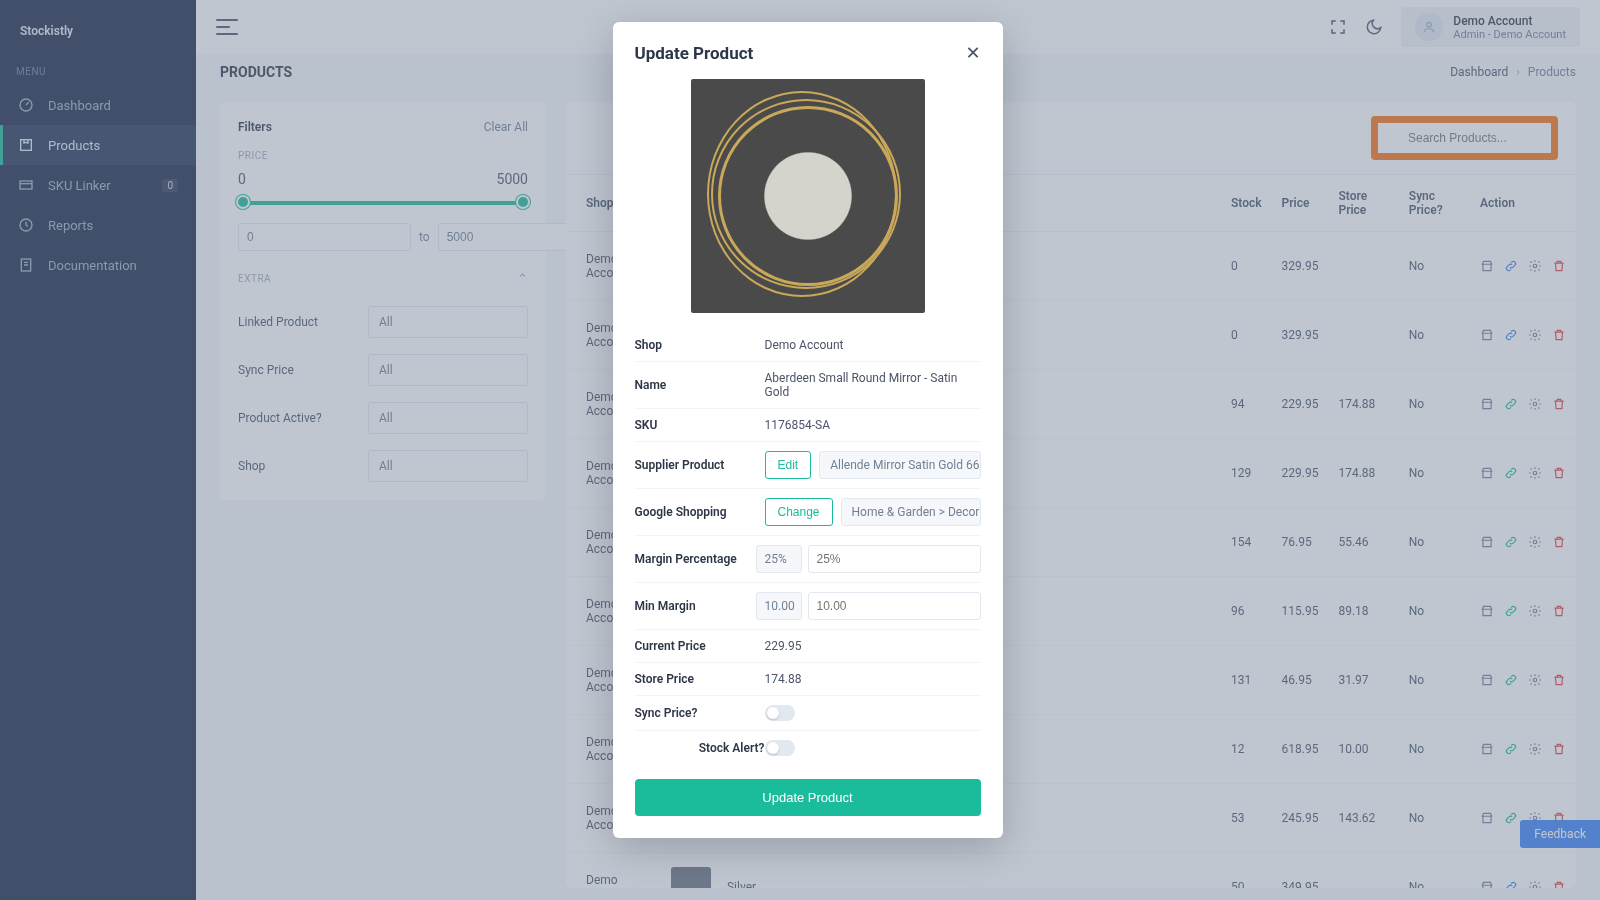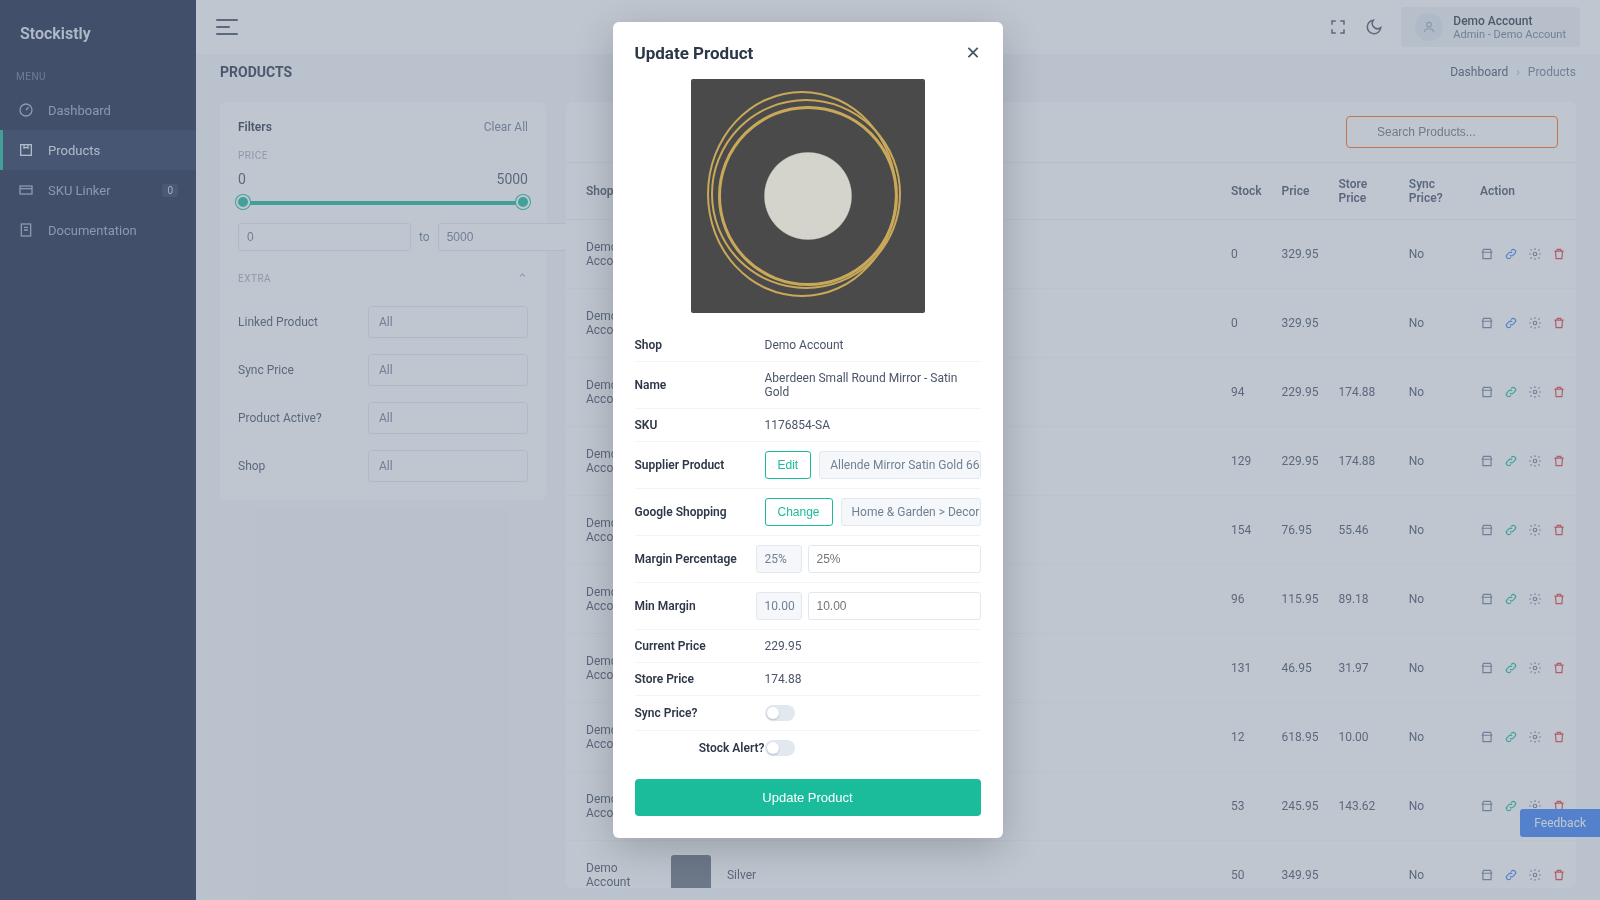--- a/index.html
+++ b/index.html
@@ -1,19 +1,19 @@
 <!DOCTYPE html>
 <html><head>
 <meta charset="utf-8">
 <style>
 * { box-sizing: border-box; margin: 0; padding: 0; }
 body { font-family: -apple-system, BlinkMacSystemFont, "Segoe UI", Roboto, sans-serif; font-size: 13px; color: #4a5568; background: #f5f7fa; width: 1600px; height: 900px; overflow: hidden; position: relative; }
 
 .sidebar { position: absolute; left: 0; top: 0; width: 196px; height: 900px; background: #1a2747; color: #a0aec0; }
-.logo { font-size: 16px; font-weight: 600; color: #e2e8f0; padding: 24px 20px 18px; }
+.logo { font-size: 12px; font-weight: 600; color: #e2e8f0; padding: 24px 20px 18px; }
 .menu-label { font-size: 10px; color: #6b7a99; padding: 10px 16px 8px; letter-spacing: 0.5px; }
 .nav-item { display: flex; align-items: center; padding: 12px 18px; color: #a0aec0; cursor: pointer; font-size: 13px; }
 .nav-item.active { background: #243357; color: #e2e8f0; border-left: 3px solid #1abc9c; padding-left: 15px; }
 .nav-item .ico { width: 16px; height: 16px; margin-right: 14px; }
 .badge { margin-left: auto; background: #2d3a5a; color: #cbd5e0; font-size: 10px; padding: 1px 5px; border-radius: 3px; }
 
 .topbar { position: absolute; left: 196px; top: 0; right: 0; height: 54px; background: #fff; display: flex; align-items: center; padding: 0 20px; }
 .hamburger { width: 22px; height: 16px; display: flex; flex-direction: column; justify-content: space-between; cursor: pointer; }
 .hamburger span { height: 2px; background: #4a5568; border-radius: 1px; }
 .hamburger span:nth-child(2){ width: 65%; }
@@ -43,21 +43,21 @@
 .range-inputs input { flex: 1; border: 1px solid #e2e8f0; border-radius: 3px; padding: 6px 8px; font-size: 12px; color:#718096; }
 .range-to { font-size: 12px; color: #718096; }
 .extra-head { display: flex; align-items: center; margin-top: 20px; padding-bottom: 4px; }
 .chev-up { margin-left: auto; color: #a0aec0; }
 .filter-row { display: flex; align-items: center; margin-top: 16px; }
 .filter-row-label { font-size: 12px; color: #4a5568; flex: 0 0 130px; }
 .select-box { flex: 1; border: 1px solid #e2e8f0; border-radius: 3px; padding: 8px 10px; font-size: 12px; color: #718096; }
 
 .table-panel { flex: 1; background: #fff; border-radius: 6px; padding: 14px 0 0; overflow: hidden; position:relative; }
 .search-wrap { display: flex; justify-content: flex-end; padding: 0 18px 14px; }
-.search-box { width: 212px; border: 1px solid #f97316; border-radius: 4px; padding: 8px 10px 8px 30px; font-size: 12px; position: relative; }
+.search-box { width: 187px; border: 7px solid #f97316; border-radius: 4px; padding: 8px 10px 8px 30px; font-size: 12px; position: relative; }
 .search-ico { position: absolute; left: 10px; top: 9px; color: #a0aec0; }
 .search-cont { position: relative; }
 
 table { width: 100%; border-collapse: collapse; font-size: 12px; }
 th { text-align: left; padding: 14px 10px; color: #4a5568; font-weight: 600; border-top: 1px solid #edf2f7; border-bottom: 1px solid #edf2f7; }
 td { padding: 14px 10px; border-bottom: 1px solid #f5f7fa; color: #4a5568; vertical-align: middle; }
 .thumb { width: 40px; height: 40px; background: #6b7280; border-radius: 3px; display: inline-block; vertical-align: middle; margin-right: 8px; }
 .product-name-cell { display: flex; align-items: center; gap: 8px; }
 .actions-cell { display: flex; gap: 10px; align-items: center; }
 .act-ico { width: 14px; height: 14px; cursor: pointer; }
@@ -79,21 +79,21 @@
 .mvalue { flex: 1; color: #4a5568; }
 .btn-small { border: 1px solid #1abc9c; color: #1abc9c; background: #fff; padding: 6px 12px; border-radius: 3px; font-size: 12px; cursor: pointer; }
 .readonly-box { flex: 1; background: #f5f7fa; border: 1px solid #e2e8f0; border-radius: 3px; padding: 6px 10px; margin-left: 8px; font-size: 12px; color: #718096; overflow: hidden; white-space: nowrap; }
 .input-pair { display: flex; gap: 6px; flex: 1; border-radius: 13px; }
 .input-pair .fixed { width: 46px; background: #f5f7fa; border: 1px solid #e2e8f0; border-radius: 3px; padding: 6px 8px; font-size: 12px; color: #718096; }
 .input-pair input { flex: 1; border: 1px solid #e2e8f0; border-radius: 3px; padding: 6px 8px; font-size: 12px; }
 .toggle { width: 30px; height: 16px; background: #e2e8f0; border-radius: 8px; position: relative; cursor: pointer; }
 .toggle::after { content: ""; position: absolute; width: 12px; height: 12px; background: #fff; border-radius: 50%; top: 2px; left: 2px; box-shadow: 0 1px 2px rgba(0,0,0,0.2); }
 .btn-primary { width: 100%; background: #1abc9c; color: #fff; border: none; padding: 11px; border-radius: 4px; font-size: 13px; cursor: pointer; margin-top: 14px; }
 
-.feedback { position: absolute; right: 0; bottom: 63px; background: #3b82f6; color: #fff; padding: 7px 14px; border-radius: 3px 0 0 3px; font-size: 12px; cursor: pointer; }
+.feedback { position: absolute; right: 0; bottom: 52px; background: #3b82f6; color: #fff; padding: 7px 14px; border-radius: 3px 0 0 3px; font-size: 12px; cursor: pointer; }
 
 svg { display: block; }
 </style>
 </head>
 <body>
 
 <div class="sidebar">
   <div class="logo">Stockistly</div>
   <div class="menu-label">MENU</div>
   <div class="nav-item">
@@ -110,20 +110,27 @@
       </svg>
     <span>Products</span>
   </div>
   <div class="nav-item">
     <svg class="ico" viewBox="0 0 24 24" fill="none" stroke="currentColor" stroke-width="2">
         <rect x="3" y="6" width="18" height="12"></rect>
         <path d="M3 10h18"></path>
       </svg>
     <span>SKU Linker</span>
     <span class="badge">0</span>
+  </div>
+  <div class="nav-item">
+    <svg class="ico" viewBox="0 0 24 24" fill="none" stroke="currentColor" stroke-width="2">
+        <circle cx="12" cy="12" r="9"></circle>
+        <path d="M12 7v5l3 2"></path>
+      </svg>
+    <span>Reports</span>
   </div>
   <div class="nav-item">
     <svg class="ico" viewBox="0 0 24 24" fill="none" stroke="currentColor" stroke-width="2">
         <rect x="5" y="3" width="14" height="18"></rect>
         <path d="M9 8h6M9 12h6"></path>
       </svg>
     <span>Documentation</span>
   </div>
 </div>
 

